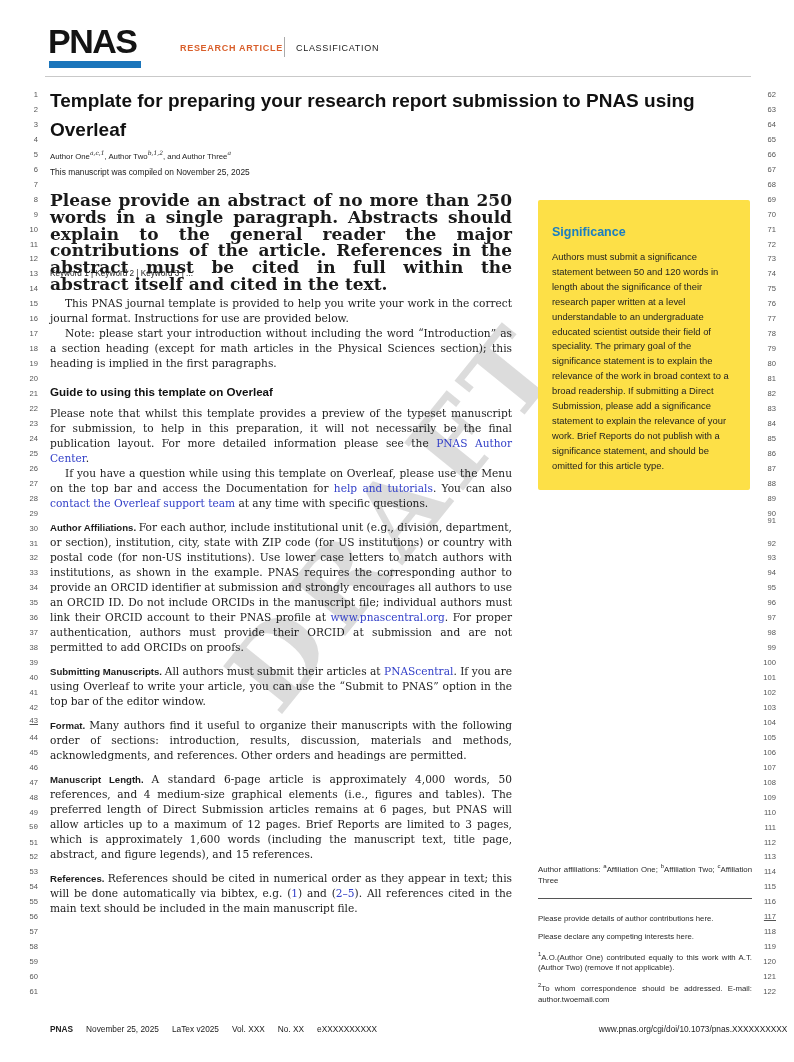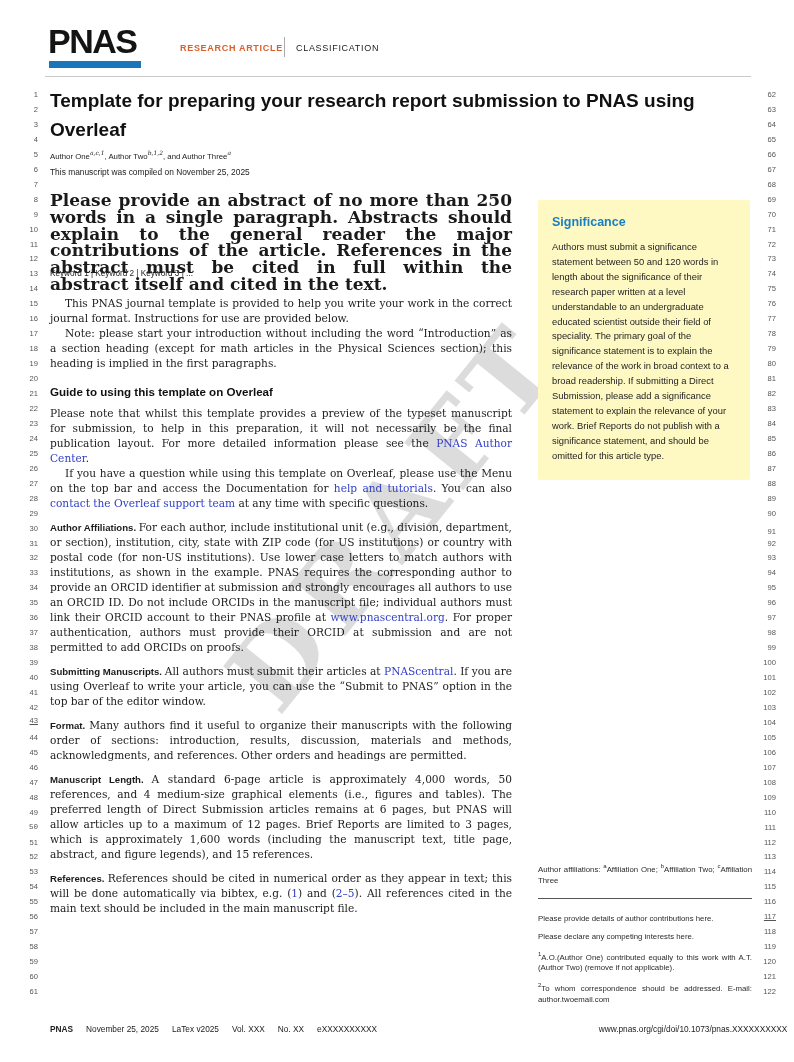--- a/index.html
+++ b/index.html
@@ -50,22 +50,22 @@
             text-align:justify;color:#1c1c1c;}
   .body-col .para{margin:0;}
   .body-col .para.indent{text-indent:15px;}
   .body-col .para.headed{margin-top:9px;}
   .body-col .h2{font-family:"Liberation Sans",sans-serif;font-weight:700;font-size:11.6px;
                 color:#111;margin:13px 0 7px 0;text-align:left;}
   .inline-head{font-family:"Liberation Sans",sans-serif;font-weight:700;font-size:9.6px;}
   .link{color:#3340c8;}
 
   
-  .sig-box{position:absolute;left:538px;top:200px;width:184px;background:#fef9c3;
-           padding:15px 14px 16px 14px;border-radius:2px;z-index:1;}
+  .sig-box{position:absolute;left:538px;top:200px;width:184px;background:#fde047;
+           padding:25px 14px 16px 14px;border-radius:2px;z-index:1;}
   .sig-title{font-size:12.5px;font-weight:700;color:#1a7ec2;margin-bottom:11px;}
   .sig-body{font-size:9.4px;line-height:14.9px;color:#1d1d1f;}
 
   .side-notes{position:absolute;left:538px;top:861px;width:214px;font-size:7.8px;
               line-height:11px;color:#2a2a2a;z-index:1;}
   .side-notes .note{margin-bottom:7px;text-align:justify;}
   .side-notes sup{font-size:6px;}
   .notes-rule{border:none;border-top:1px solid #555;margin:12px 0 14px 0;}
 
   
@@ -176,21 +176,21 @@
       <div class="lnum" style="top: 284.05px;">81</div>
       <div class="lnum" style="top: 299px;">82</div>
       <div class="lnum" style="top: 313.95px;">83</div>
       <div class="lnum" style="top: 328.9px;">84</div>
       <div class="lnum" style="top: 343.85px;">85</div>
       <div class="lnum" style="top: 358.8px;">86</div>
       <div class="lnum" style="top: 373.75px;">87</div>
       <div class="lnum" style="top: 388.7px;">88</div>
       <div class="lnum" style="top: 403.65px;">89</div>
       <div class="lnum" style="top: 418.6px;">90</div>
-      <div class="lnum" style="top: 437px;">91</div>
+      <div class="lnum" style="top: 426px;">91</div>
       <div class="lnum" style="top: 448.5px;">92</div>
       <div class="lnum" style="top: 463.45px;">93</div>
       <div class="lnum" style="top: 478.4px;">94</div>
       <div class="lnum" style="top: 493.35px;">95</div>
       <div class="lnum" style="top: 508.3px;">96</div>
       <div class="lnum" style="top: 523.25px;">97</div>
       <div class="lnum" style="top: 538.2px;">98</div>
       <div class="lnum" style="top: 553.15px;">99</div>
       <div class="lnum" style="top: 568.1px;">100</div>
       <div class="lnum" style="top: 583.05px;">101</div>

